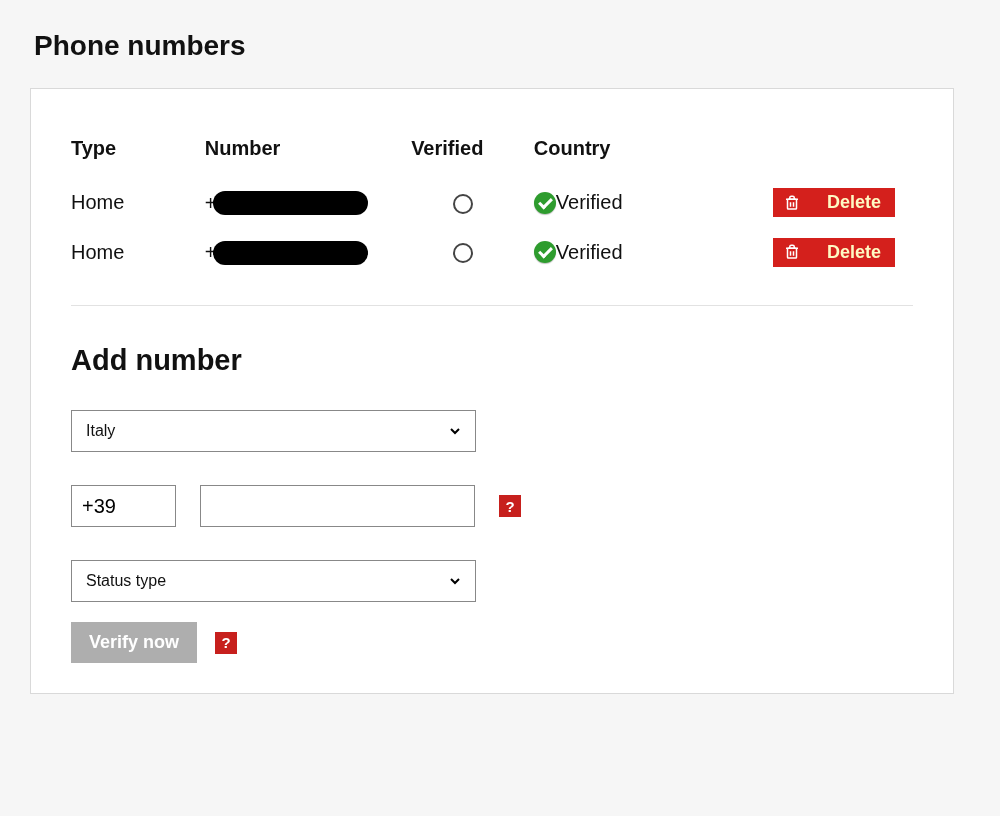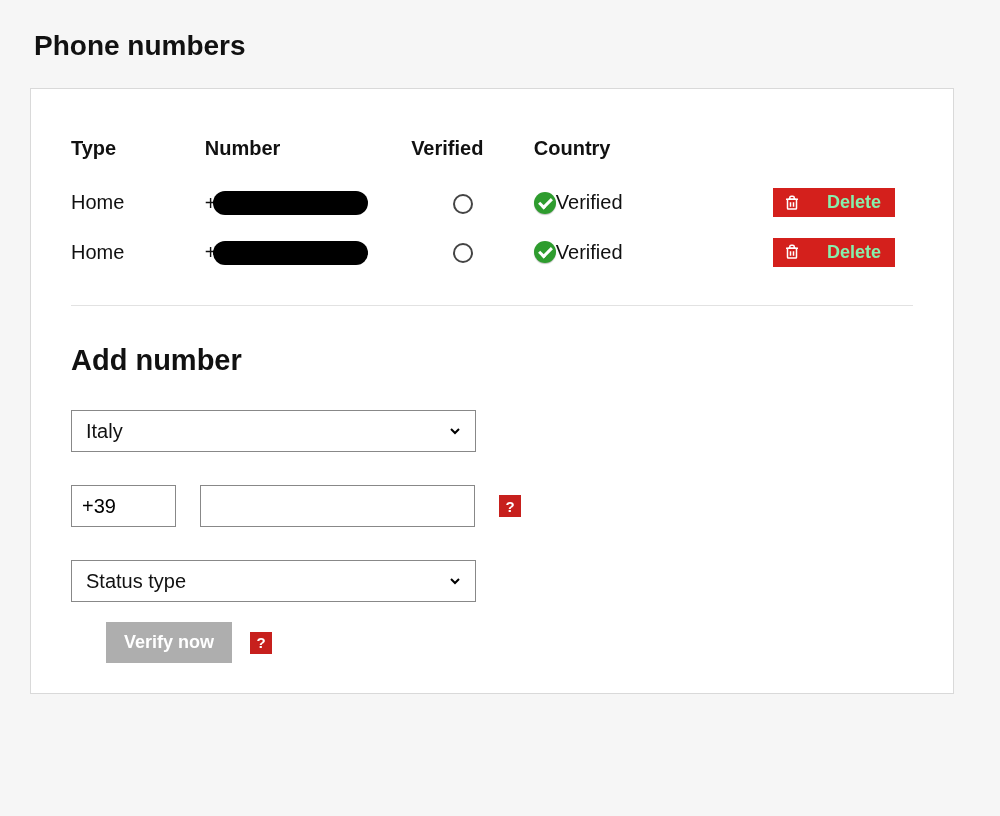--- a/index.html
+++ b/index.html
@@ -117,21 +117,21 @@
     font-weight: bold;
     font-size: 15px;
     cursor: pointer;
   }
 
   .btn-delete {
     display: inline-flex;
     align-items: center;
     gap: 26px;
     background: #d4201c;
-    color: #86efac;
+    color: #fef9c3;
     font-weight: bold;
     font-size: 18px;
     padding: 4px 14px 4px 10px;
     border: none;
     cursor: pointer;
   }
   .trash-icon {
     width: 18px; height: 20px;
     display: inline-block;
   }
@@ -162,21 +162,21 @@
 
   .select-wrap {
     position: relative;
     width: 405px;
     height: 42px;
     border: 1px solid #888;
     background: #fff;
     display: flex;
     align-items: center;
     padding: 0 14px;
-    font-size: 20px;
+    font-size: 16px;
     cursor: pointer;
   }
   .select-wrap .chevron {
     position: absolute;
     right: 12px; top: 50%;
     transform: translateY(-50%);
   }
   .chevron svg { display: block; }
 
   .row { display: flex; align-items: center; gap: 24px; }
@@ -198,21 +198,20 @@
   .btn-verify {
     display: inline-block;
     background: #aeaeae;
     color: #fff;
     font-weight: bold;
     font-size: 18px;
     padding: 10px 18px;
     border: none;
     cursor: pointer;
     margin-top: 20px;
-    margin-left: 35px;
   }
   .verify-row { display: flex; align-items: center; gap: 18px; }
 </style>
 </head>
 <body>
 
 <div class="page">
   <h1 class="page-title">Phone numbers</h1>
 
   <div class="card">

